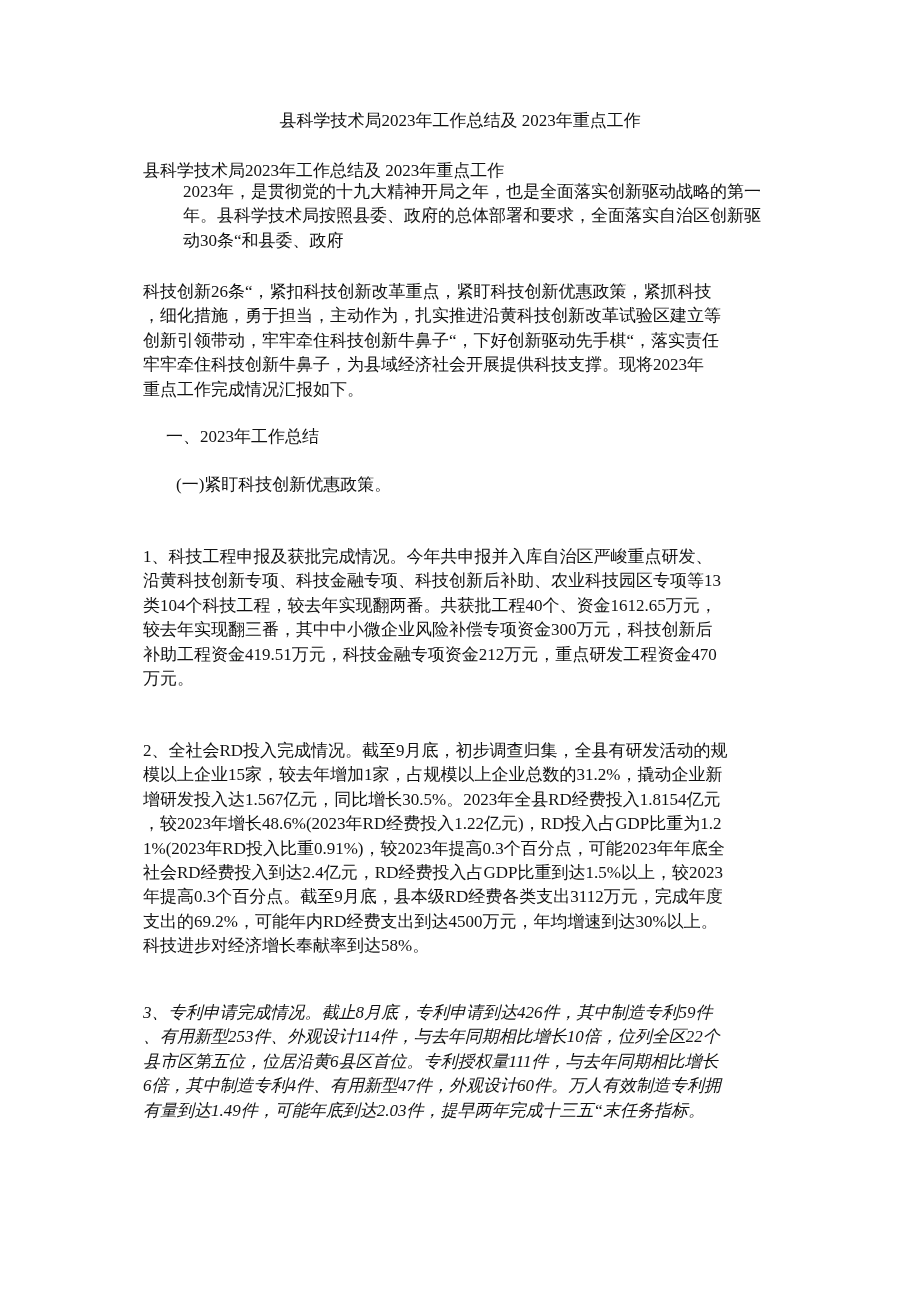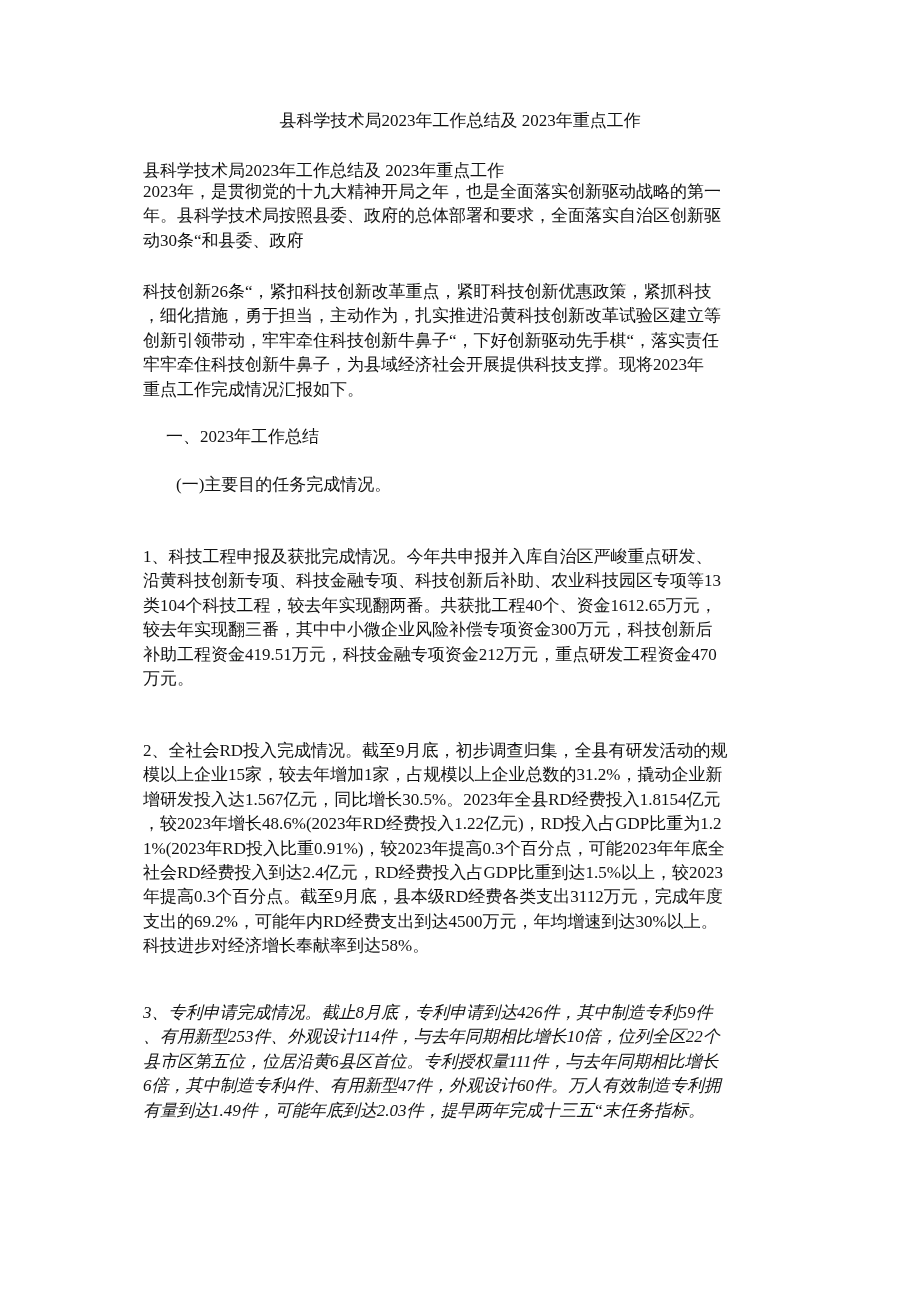--- a/index.html
+++ b/index.html
@@ -37,21 +37,21 @@
       width: 636px;
       font-size: 17px;
       line-height: 24.4px;
       margin: 0;
     }
     .line {
       display: block;
       white-space: nowrap;
     }
     .subtitle { top: 159px; }
-    .intro { top: 180px; }
+    .intro { top: 180px; margin-left: 40px; }
     .intro2 { top: 280px; }
     .section-heading { top: 425px; left: 166px; }
     .subsection-heading { top: 473px; left: 176px; }
     .item1 { top: 545px; }
     .item2 { top: 739px; }
     .item3 { top: 1001px; font-style: italic; }
   </style>
 </head>
 <body>
 
@@ -70,21 +70,21 @@
   <p class="block intro2">
     <span class="line">科技创新26条“，紧扣科技创新改革重点，紧盯科技创新优惠政策，紧抓科技</span>
     <span class="line">，细化措施，勇于担当，主动作为，扎实推进沿黄科技创新改革试验区建立等</span>
     <span class="line">创新引领带动，牢牢牵住科技创新牛鼻子“，下好创新驱动先手棋“，落实责任</span>
     <span class="line">牢牢牵住科技创新牛鼻子，为县域经济社会开展提供科技支撑。现将2023年</span>
     <span class="line">重点工作完成情况汇报如下。</span>
   </p>
 
   <p class="block section-heading">一、2023年工作总结</p>
 
-  <p class="block subsection-heading">(一)主要目的任务完成情况。</p>
+  <p class="block subsection-heading">(一)紧盯科技创新优惠政策。</p>
 
   <p class="block item1">
     <span class="line">1、科技工程申报及获批完成情况。今年共申报并入库自治区严峻重点研发、</span>
     <span class="line">沿黄科技创新专项、科技金融专项、科技创新后补助、农业科技园区专项等13</span>
     <span class="line">类104个科技工程，较去年实现翻两番。共获批工程40个、资金1612.65万元，</span>
     <span class="line">较去年实现翻三番，其中中小微企业风险补偿专项资金300万元，科技创新后</span>
     <span class="line">补助工程资金419.51万元，科技金融专项资金212万元，重点研发工程资金470</span>
     <span class="line">万元。</span>
   </p>
 

